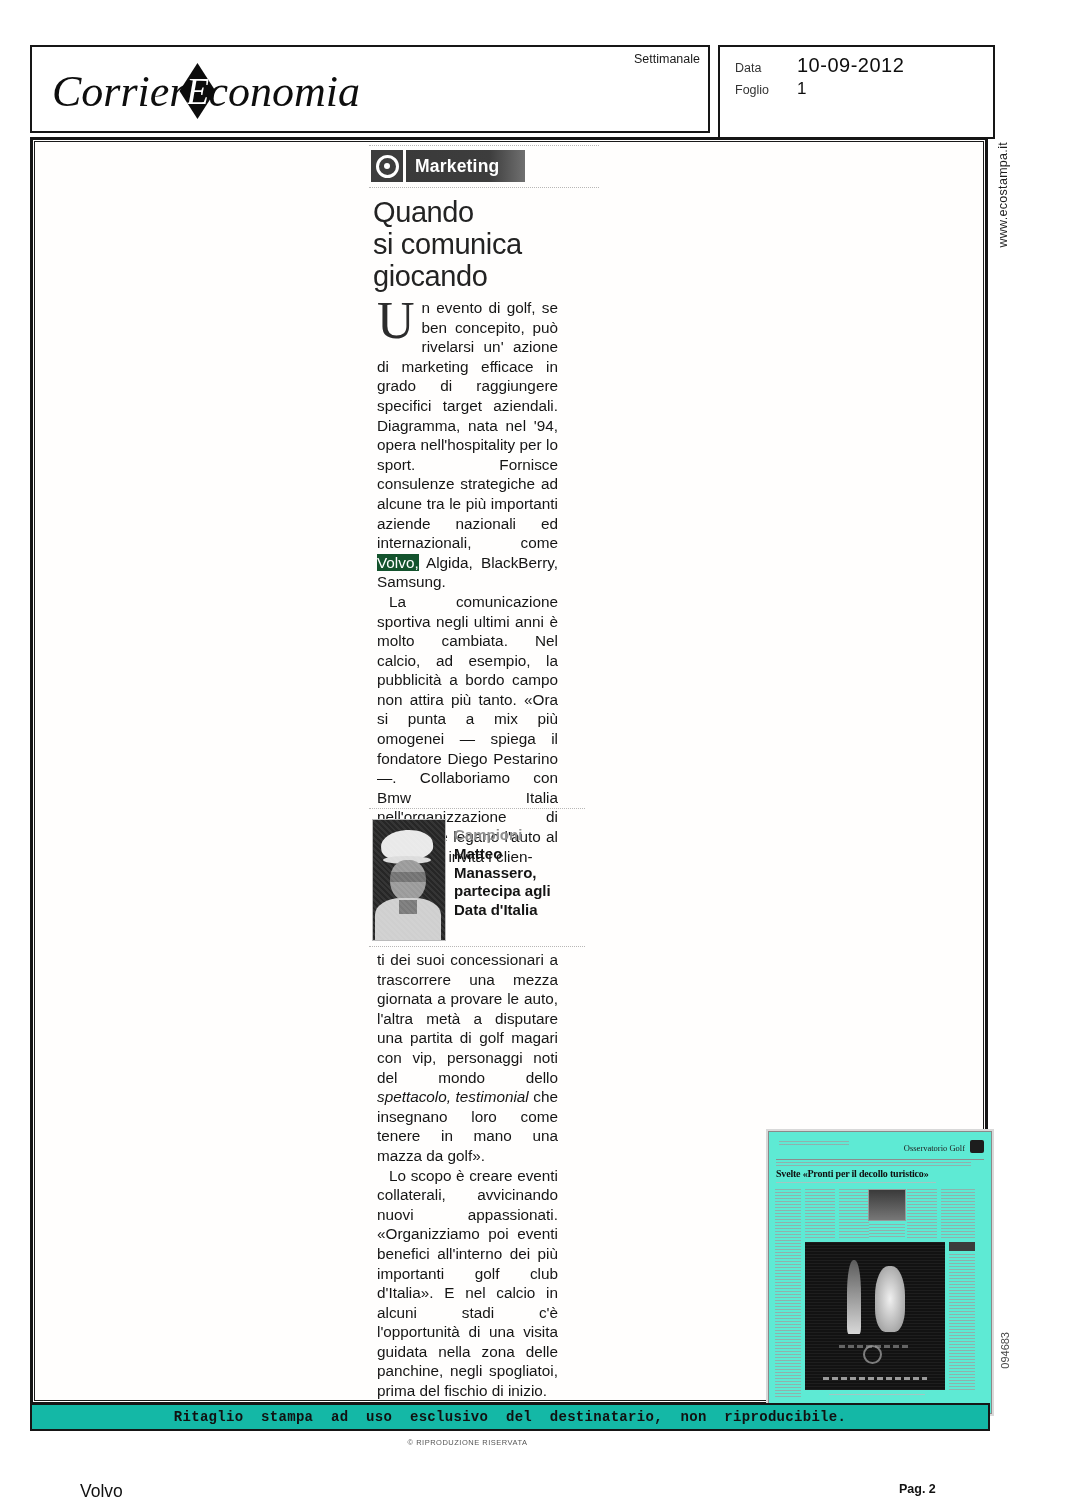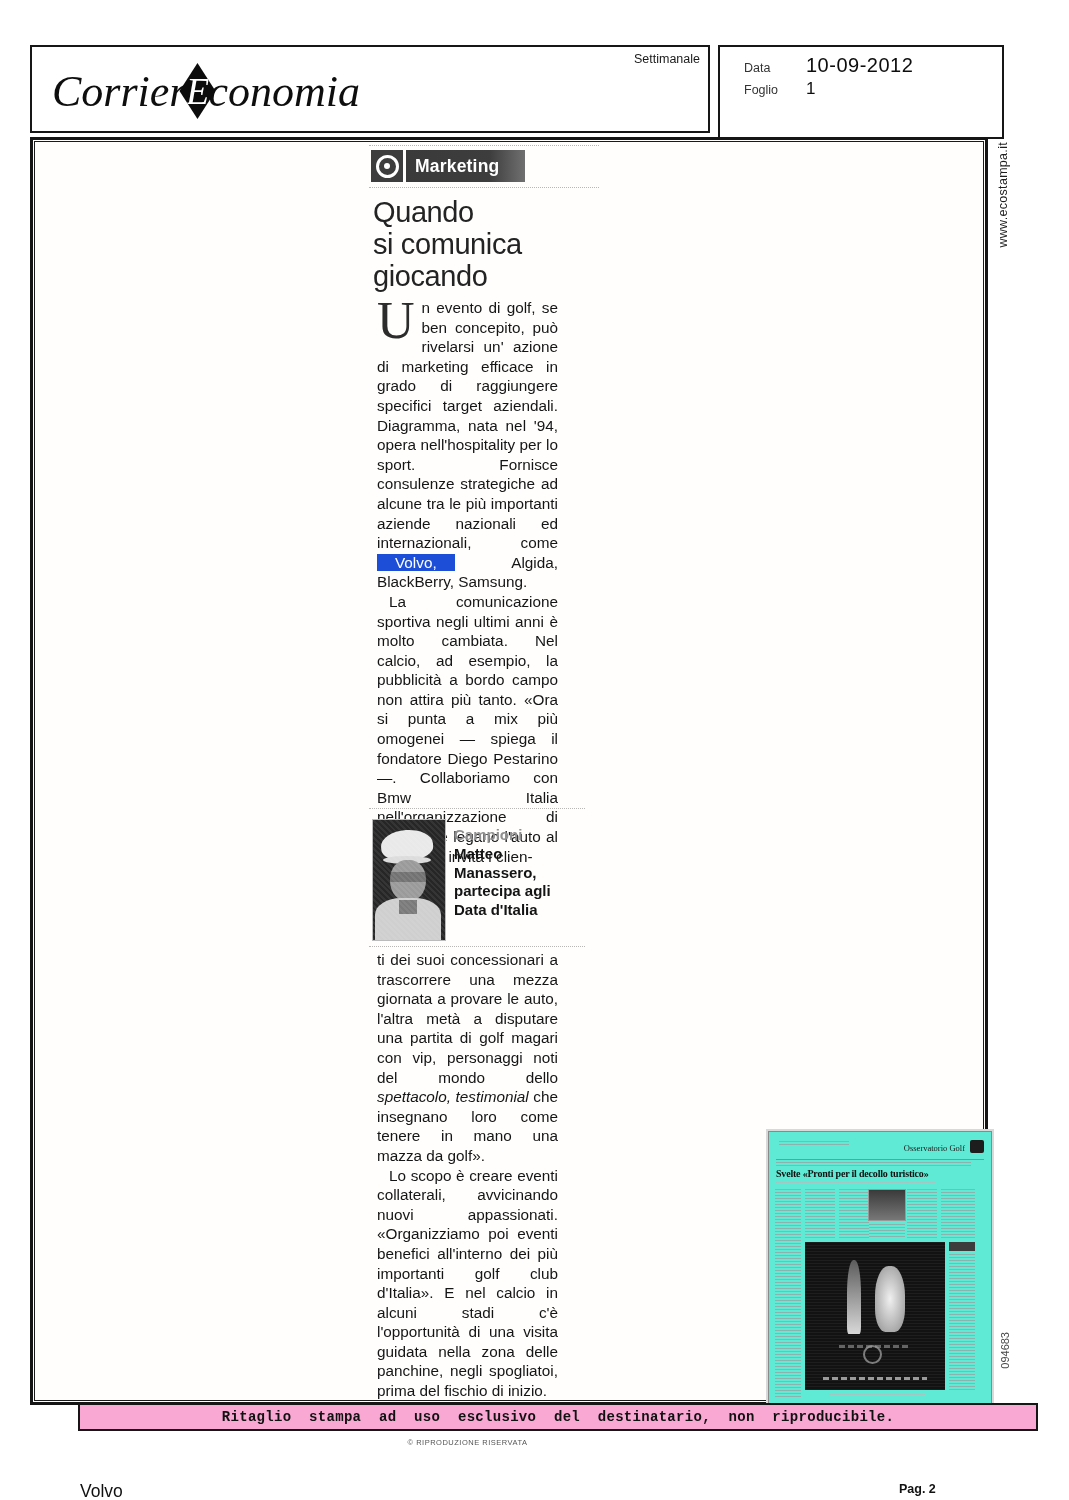--- a/index.html
+++ b/index.html
@@ -11,21 +11,21 @@
   
   .hdr-box{position:absolute;border:2px solid #161616;background:#fff;}
   .hdr-left{left:30px;top:45px;width:676px;height:84px;}
   .frequency{position:absolute;right:8px;top:5px;font-size:12.5px;color:#1a1a1a;}
   .logo{position:absolute;left:20px;top:16px;display:flex;align-items:center;
         font-family:"Liberation Serif",serif;font-size:44px;color:#0e0e0e;letter-spacing:0;font-style:italic;}
   .logo .diamond{width:36px;height:56px;background:#0c0c0c;margin:0 -7px;
         clip-path:polygon(50% 0,100% 50%,50% 100%,0 50%);
         display:grid;place-items:center;position:relative;z-index:2;}
   .logo .diamond span{color:#fff;font-size:38px;line-height:1;font-family:"Liberation Serif",serif;}
-  .hdr-right{left:718px;top:45px;width:270px;height:84px;padding:6px 0 0 12px;}
+  .hdr-right{left:718px;top:45px;width:270px;height:84px;padding:6px 0 0 3px;}
   .meta-row{display:flex;align-items:baseline;padding:1px 0 1px 12px;}
   .meta-label{width:62px;font-size:12.5px;color:#333;}
   .meta-val{font-size:20px;color:#0d0d0d;letter-spacing:.5px;}
   .meta-val.small{font-size:17px;}
   
   .main-frame{position:absolute;left:30px;top:137px;width:952px;height:1262px;
       border:3px solid #151515;background:#fffefd;}
   .main-frame .inner-line{position:absolute;inset:1px;border:1px solid #1a1a1a;pointer-events:none;}
   
   .scanline{position:absolute;border-top:1px dotted rgba(0,0,0,.28);height:0;}
@@ -42,21 +42,21 @@
       font-size:29px;line-height:32px;color:#232323;white-space:pre-line;letter-spacing:-.4px;}
   
   .col{position:absolute;width:181px;font-size:15.3px;line-height:19.6px;
       text-align:justify;color:#151515;hyphens:auto;}
   .col1{left:344px;top:158px;}
   .col2{left:344px;top:810px;}
   .col p{margin:0;}
   .col p.ind{text-indent:12px;}
   .dropcap{float:left;font-family:"Liberation Serif",serif;font-size:52px;line-height:42px;
       padding:2px 7px 0 0;color:#2c2c2c;}
-  .hl{background:#1d4ed8;color:#fff;padding:0 18px;}
+  .hl{background:#14532d;color:#fff;padding:0 0;}
   .it{font-style:italic;}
   .byline{margin-top:4px;text-align:right;font-weight:700;font-size:14px;color:#111;}
   .copyright{margin-top:9px;text-align:center;font-size:7.5px;color:#555;letter-spacing:.5px;}
   
   .photo-row{position:absolute;left:340px;top:680px;width:212px;display:flex;}
   .photo{width:72px;height:120px;position:relative;overflow:hidden;background:#262626;flex:none;
       box-shadow:0 0 0 1px #bbb;}
   .photo .bg-noise{position:absolute;inset:0;
       background:repeating-linear-gradient(45deg,rgba(255,255,255,.07) 0 2px,transparent 2px 4px);}
   .photo .cap{position:absolute;left:8px;top:10px;width:52px;height:30px;background:#e9e9e9;
@@ -91,21 +91,21 @@
       background:radial-gradient(#f0f0f0,#8f8f8f);border-radius:45% 45% 35% 35%;filter:blur(.6px);}
   .ad .ring{position:absolute;left:58px;bottom:26px;width:15px;height:15px;border:2px solid #7d7d7d;border-radius:50%;}
   .ad .adline{position:absolute;height:3px;background:repeating-linear-gradient(90deg,#9a9a9a 0 6px,transparent 6px 9px);}
   .rightcol-cap{position:absolute;left:180px;top:110px;width:26px;height:9px;background:#3c3c3c;}
   
   .v-text{position:absolute;writing-mode:vertical-rl;transform:rotate(180deg);}
   .ecostampa{left:996px;top:142px;font-size:12.5px;color:#1e1e1e;letter-spacing:.3px;}
   .press-code{left:999px;top:1332px;font-size:11px;color:#4a4a4a;}
   
   .strip{position:absolute;left:30px;top:1403px;width:956px;height:24px;border:2px solid #161616;
-      background:#f9a8d4;display:flex;align-items:center;justify-content:center;margin-left:48px;}
+      background:#14b8a6;display:flex;align-items:center;justify-content:center;}
   .strip span{font-family:"Liberation Mono",monospace;font-size:14px;font-weight:600;
       color:#111;word-spacing:9px;letter-spacing:.3px;}
   .client{position:absolute;left:80px;top:1446px;font-size:17.5px;color:#101010;margin-top:35px;}
   .pageno{position:absolute;left:899px;top:1482px;font-size:12.5px;color:#111;font-weight:bold;}
 </style>
 </head>
 <body>
 
 <div class="hdr-box hdr-left">
   <div class="frequency">Settimanale</div>

